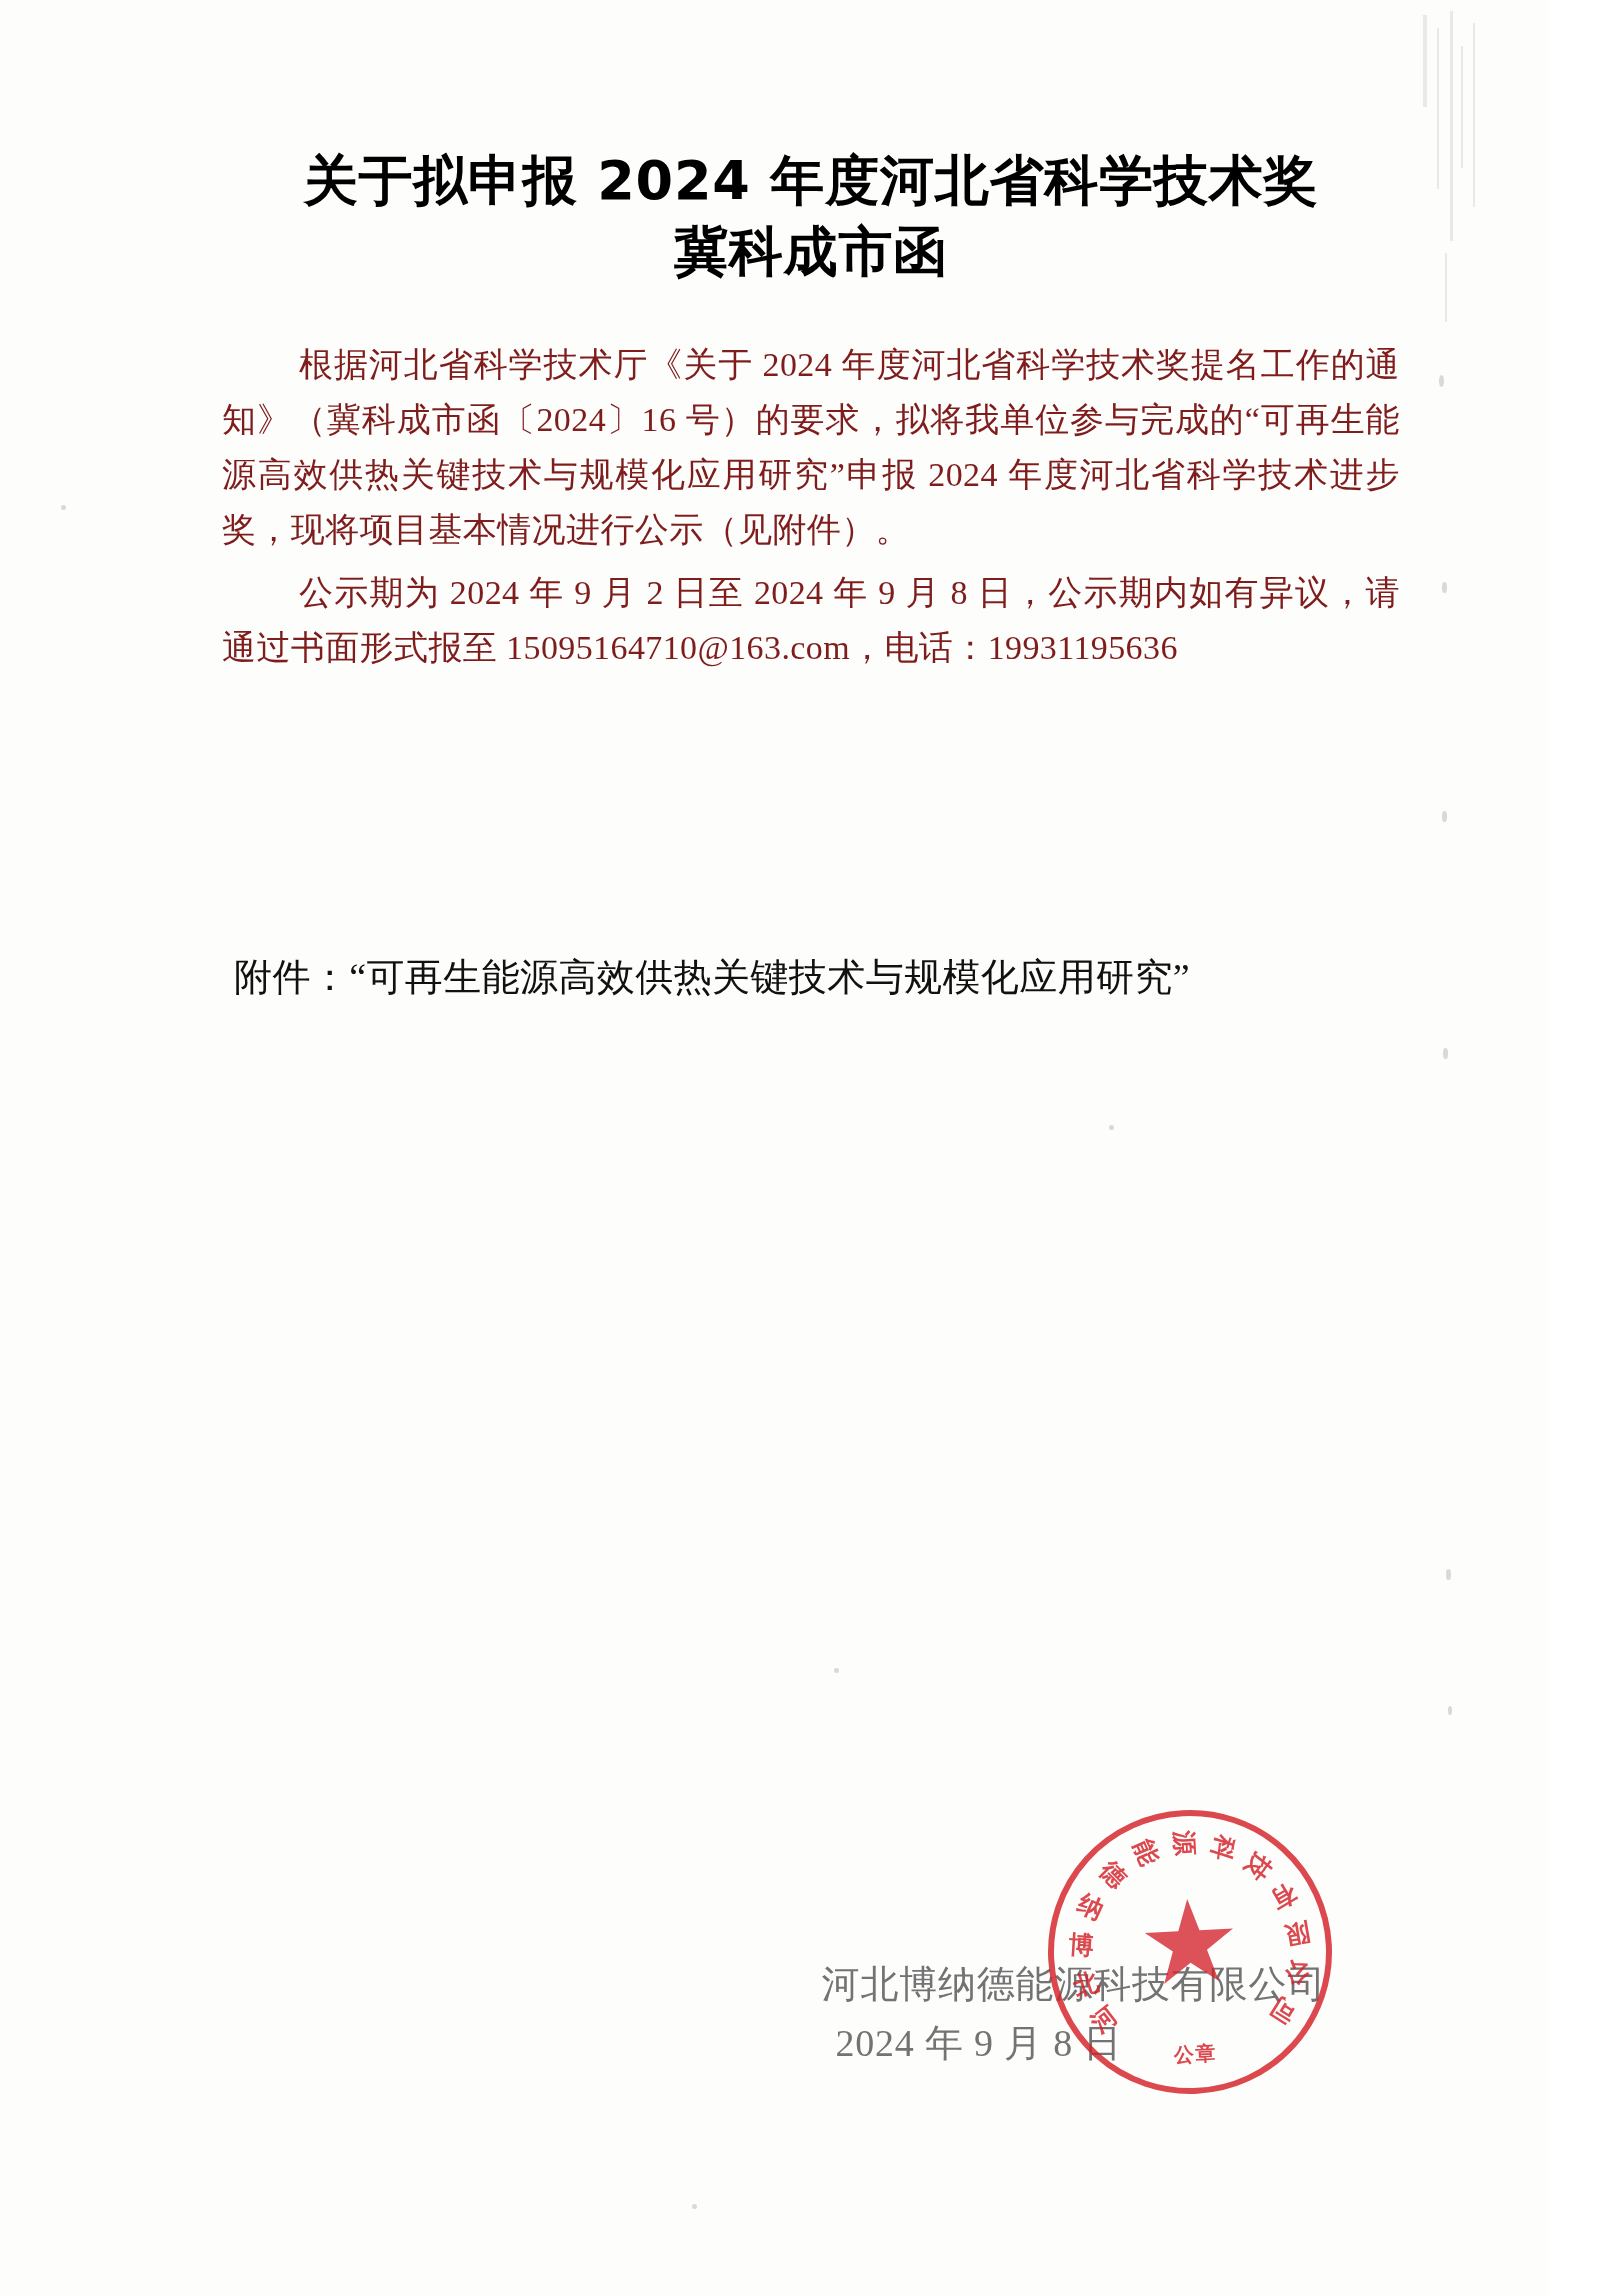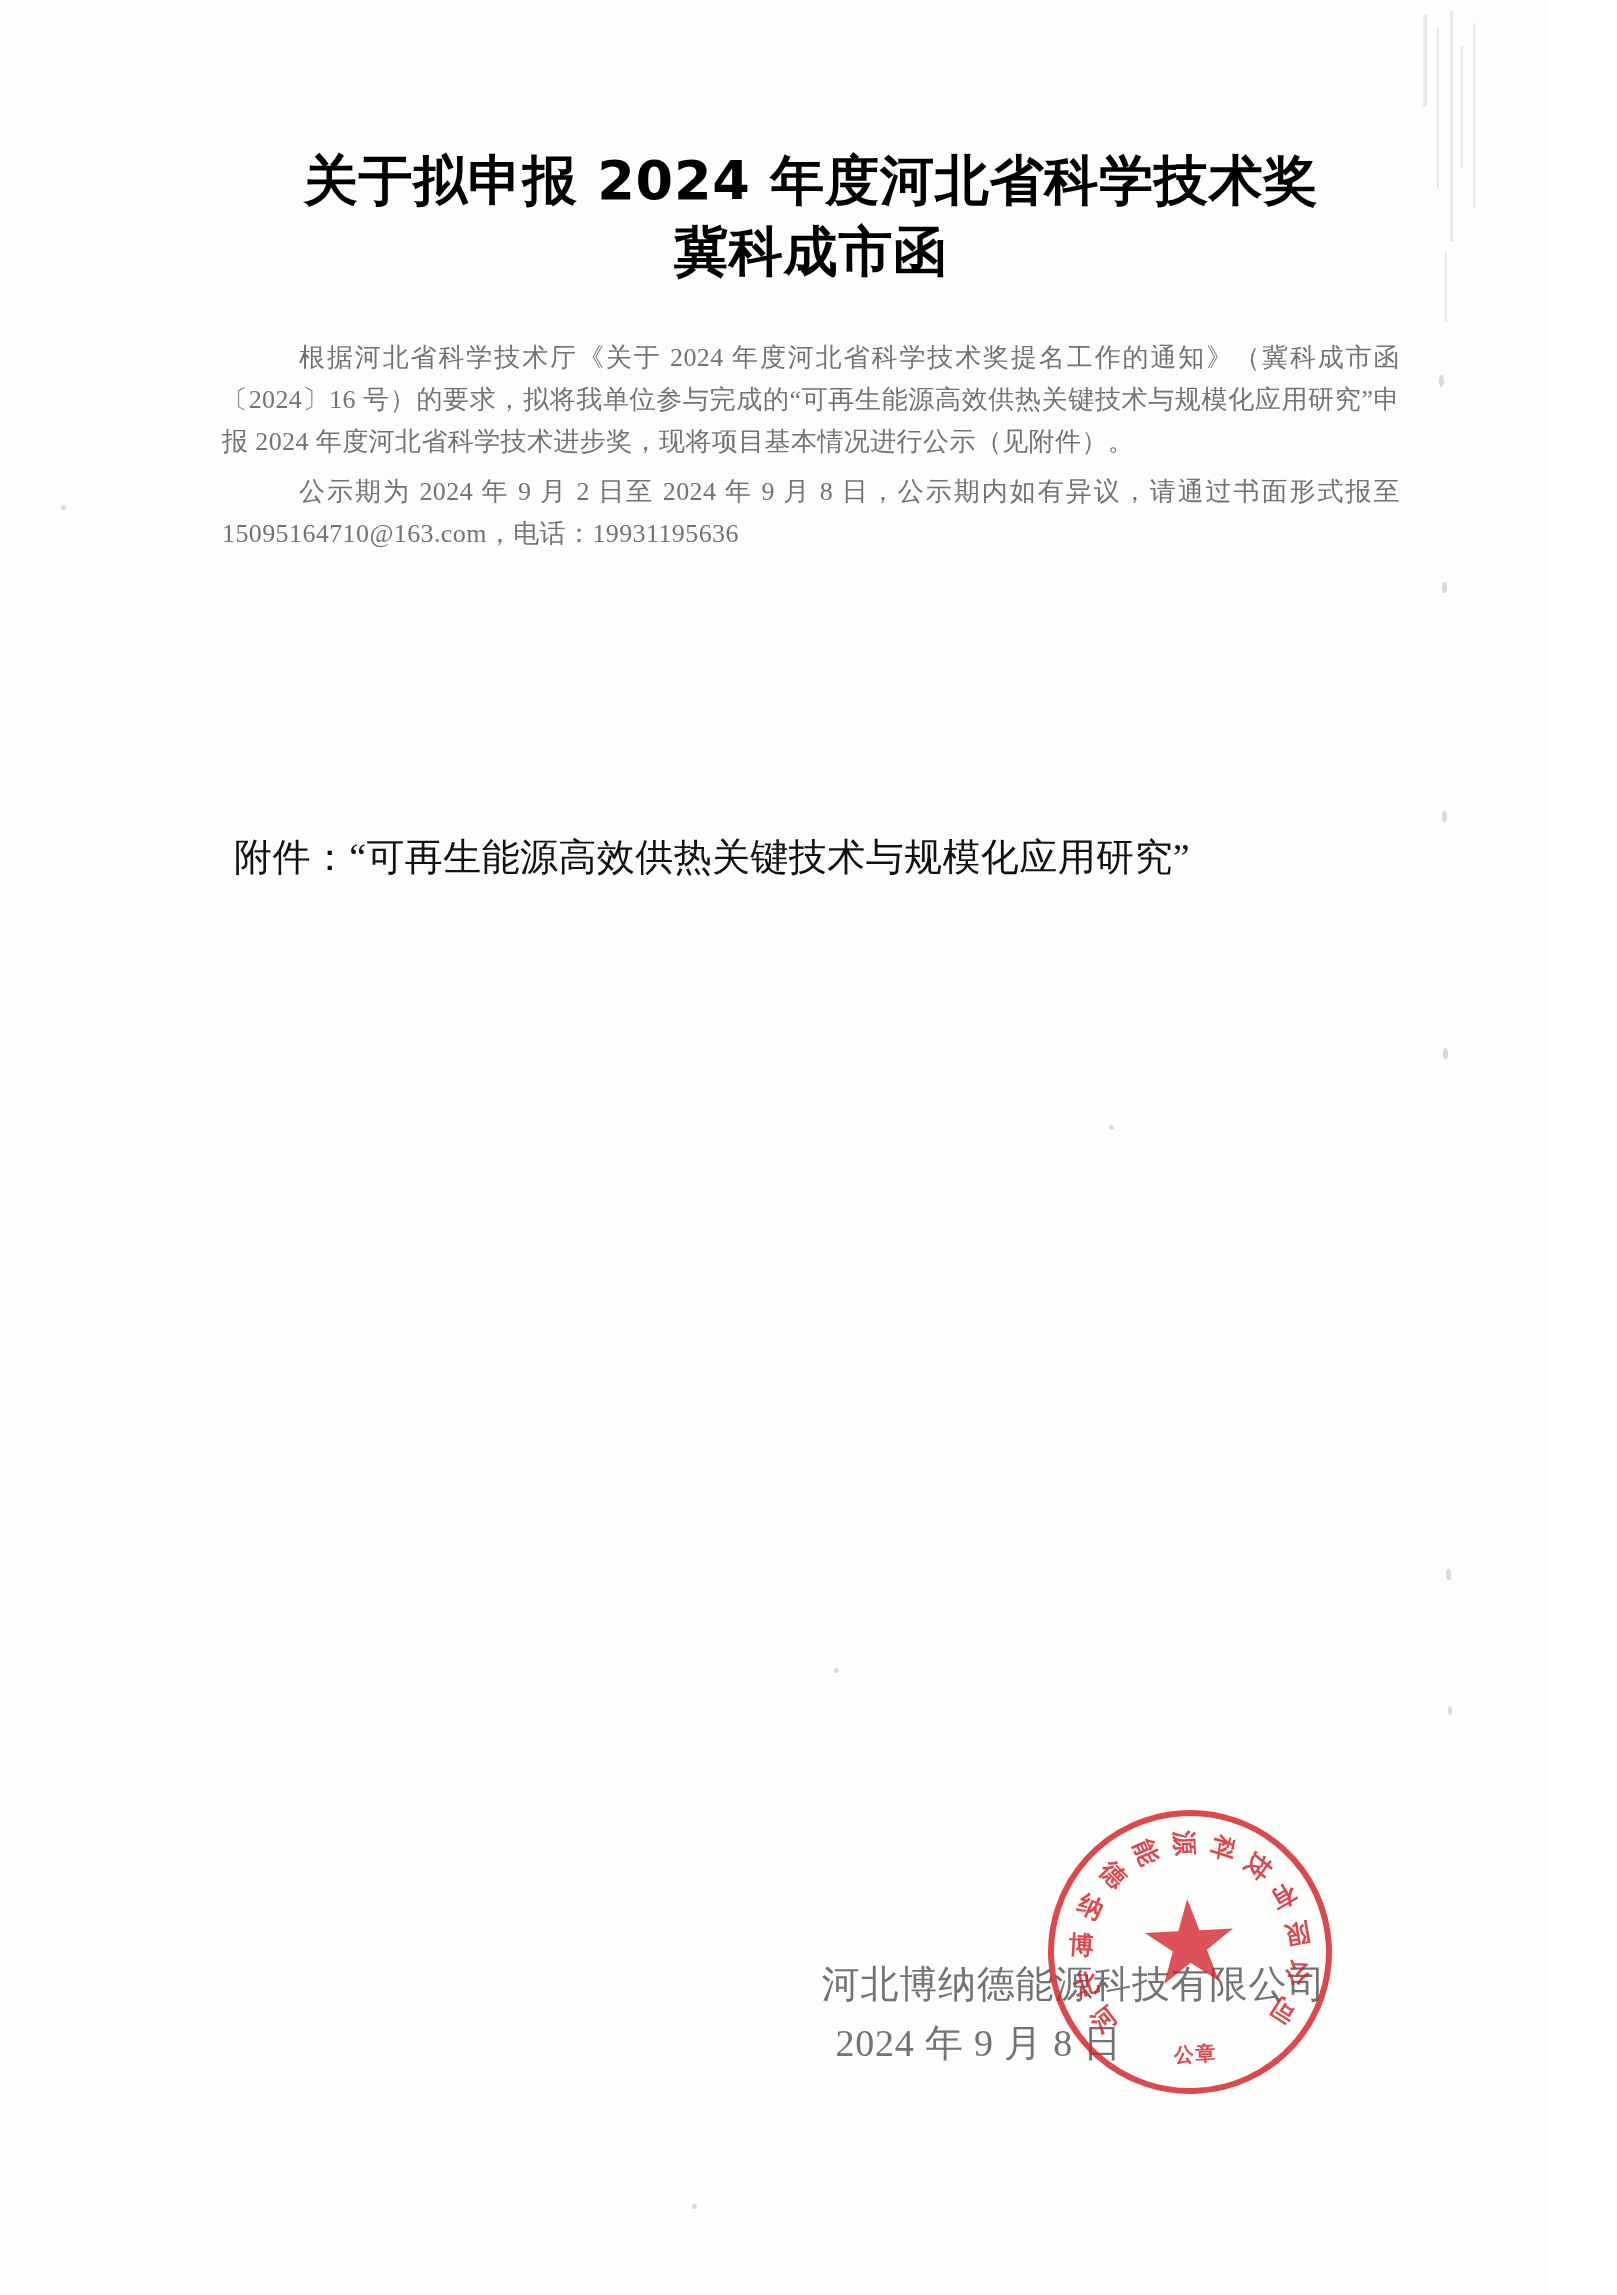--- a/index.html
+++ b/index.html
@@ -45,28 +45,28 @@
     line-height: 1.32;
     letter-spacing: 0.8px;
     color: #000;
     margin: 0 0 49px 0;
   }
   .doc-title .line2 {
     display: block;
   }
 
   p.body-par {
-    font-size: 26px;
+    font-size: 34px;
     line-height: 1.62;
     margin: 0 0 7.7px 0;
     text-align: justify;
     text-justify: inter-ideograph;
     text-indent: 77px;
     letter-spacing: 0.4px;
-    color: #737373;
+    color: #7f1d1d;
   }
 
   p.attach {
     font-size: 38px;
     line-height: 1.62;
     margin: 12px;
     text-indent: 0;
     letter-spacing: 0.4px;
   }
   .spacer-attach { height: 253px; }

